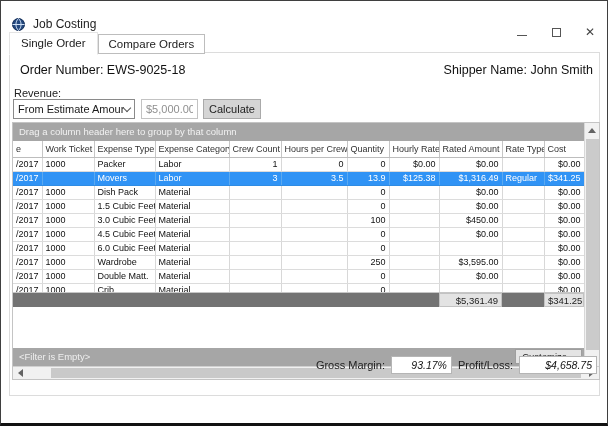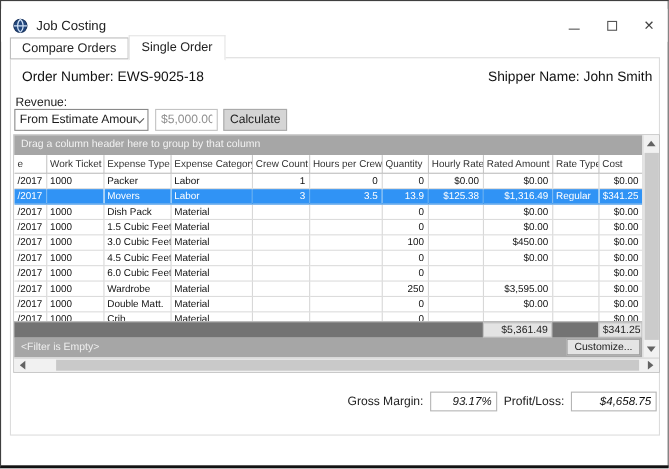--- a/index.html
+++ b/index.html
@@ -3,21 +3,21 @@
 <meta charset="utf-8">
 <style>
   html,body{margin:0;padding:0;background:#ffffff;}
   *{box-sizing:border-box;}
   #dialog{
     position:relative;width:608px;height:426px;background:#fff;
     border:1px solid #3f3f3f;border-bottom:3px solid #121212;
     font-family:"Liberation Sans",sans-serif;color:#1a1a1a;overflow:hidden;
   }
   
-  .titlebar{position:absolute;top:7px;left:0;right:0;height:30px;display:flex;align-items:center;padding-left:10px;background:#fff;}
+  .titlebar{position:absolute;top:16px;left:0;right:0;height:30px;display:flex;padding-left:10px;background:#fff;}
   .app-icon{width:15px;height:15px;display:inline-block;margin-right:7px;}
   .title{font-size:12px;color:#222;}
   .winbtns{position:absolute;top:0;right:0;display:flex;height:30px;}
   .winbtn{width:34px;height:30px;display:flex;align-items:center;justify-content:center;cursor:default;}
   .glyph-min{display:inline-block;width:10px;border-top:1px solid #555;margin-top:6px;}
   .glyph-max{display:inline-block;width:9px;height:9px;border:1px solid #555;}
   .glyph-close{font-size:12px;color:#444;line-height:12px;}
   
   .tabs{position:absolute;top:31px;left:8px;display:flex;z-index:3;}
   .tab{font-size:11.5px;color:#222;background:#fff;white-space:nowrap;}
@@ -46,21 +46,21 @@
   th{height:16px;font-weight:normal;font-size:9px;color:#333;text-align:left;padding:0 2px 0 3px;
      border-right:1px solid #c6c6c6;border-bottom:1px solid #bdbdbd;white-space:nowrap;overflow:hidden;background:#fff;}
   td{height:14px;font-size:9px;color:#111;padding:0 3px;line-height:13px;
      border-right:1px solid #d8d8d8;border-bottom:1px solid #dcdcdc;white-space:nowrap;overflow:hidden;background:#fff;}
   tr.selected td{background:var(--selection,#3093f5);color:var(--selection-text,#fff);border-right-color:#5aa9f0;border-bottom-color:#2f8ce4;}
   .summary{position:relative;height:15px;background:#737373;border-top:1px solid #c6c6c6;}
   .sum-cell{position:absolute;top:0;bottom:0;border:1px solid #c2c2c2;background:#e3e3e3;font-size:9.5px;color:#222;
      text-align:right;padding:0 3px;line-height:13px;}
   .sum-rated{left:426px;width:63px;}
   .sum-cost{left:531px;width:40px;}
-  .filter-bar{position:relative;height:18px;line-height:18px;background:var(--panel-gray,#a6a6a6);color:#efefef;font-size:9.5px;padding-left:6px;}
+  .filter-bar{position:relative;height:18px;line-height:18px;background:var(--panel-gray,#a6a6a6);color:#efefef;font-size:9.5px;padding-left:6px;margin-top:41px;}
   .customize{position:absolute;right:2px;top:1px;height:15px;padding:0 6px;font-family:"Liberation Sans",sans-serif;
      font-size:9.5px;line-height:12px;background:#e4e4e4;border:1px solid #9e9e9e;color:#222;}
   
   .vscroll{width:15px;background:#f1f1f1;border-left:1px solid #d8d8d8;position:relative;}
   .v-up,.v-down{position:absolute;left:0;width:14px;height:15px;display:flex;align-items:center;justify-content:center;}
   .v-up{top:0;} .v-down{bottom:0;}
   .v-up::after{content:"";border:4px solid transparent;border-bottom:5px solid #636363;margin-top:-4px;}
   .v-down::after{content:"";border:4px solid transparent;border-top:5px solid #636363;margin-bottom:-4px;}
   .v-thumb{position:absolute;left:1px;right:0;top:16px;bottom:16px;background:#cbcbcb;}
   .hscroll{position:relative;height:13px;background:#f1f1f1;border-top:1px solid #d0d0d0;}
@@ -99,22 +99,22 @@
       <div class="winbtn">
           <span class="glyph-max"></span>
         </div>
       <div class="winbtn">
           <span class="glyph-close">✕</span>
         </div>
     </div>
   </div>
 
   <div class="tabs">
+    <div class="tab active">Single Order</div>
     <div class="tab inactive">Compare Orders</div>
-    <div class="tab active">Single Order</div>
   </div>
 
   <div class="tabpage">
 
     <div class="order-number">Order Number: EWS-9025-18</div>
     <div class="shipper">Shipper Name: John Smith</div>
 
     <div class="rev-label">Revenue:</div>
     <div class="combo">
       <span class="combo-text">From Estimate Amount</span>

